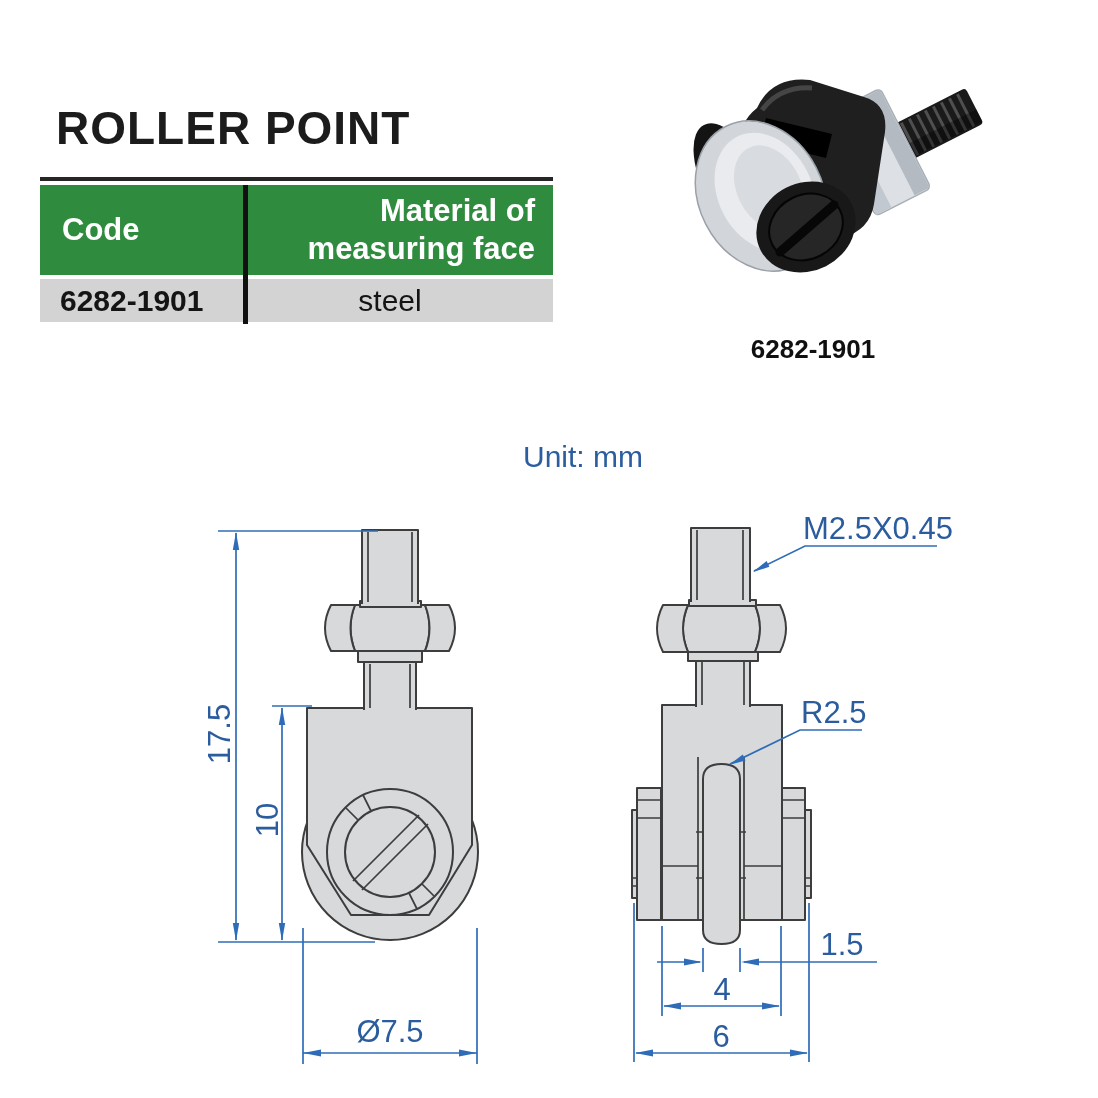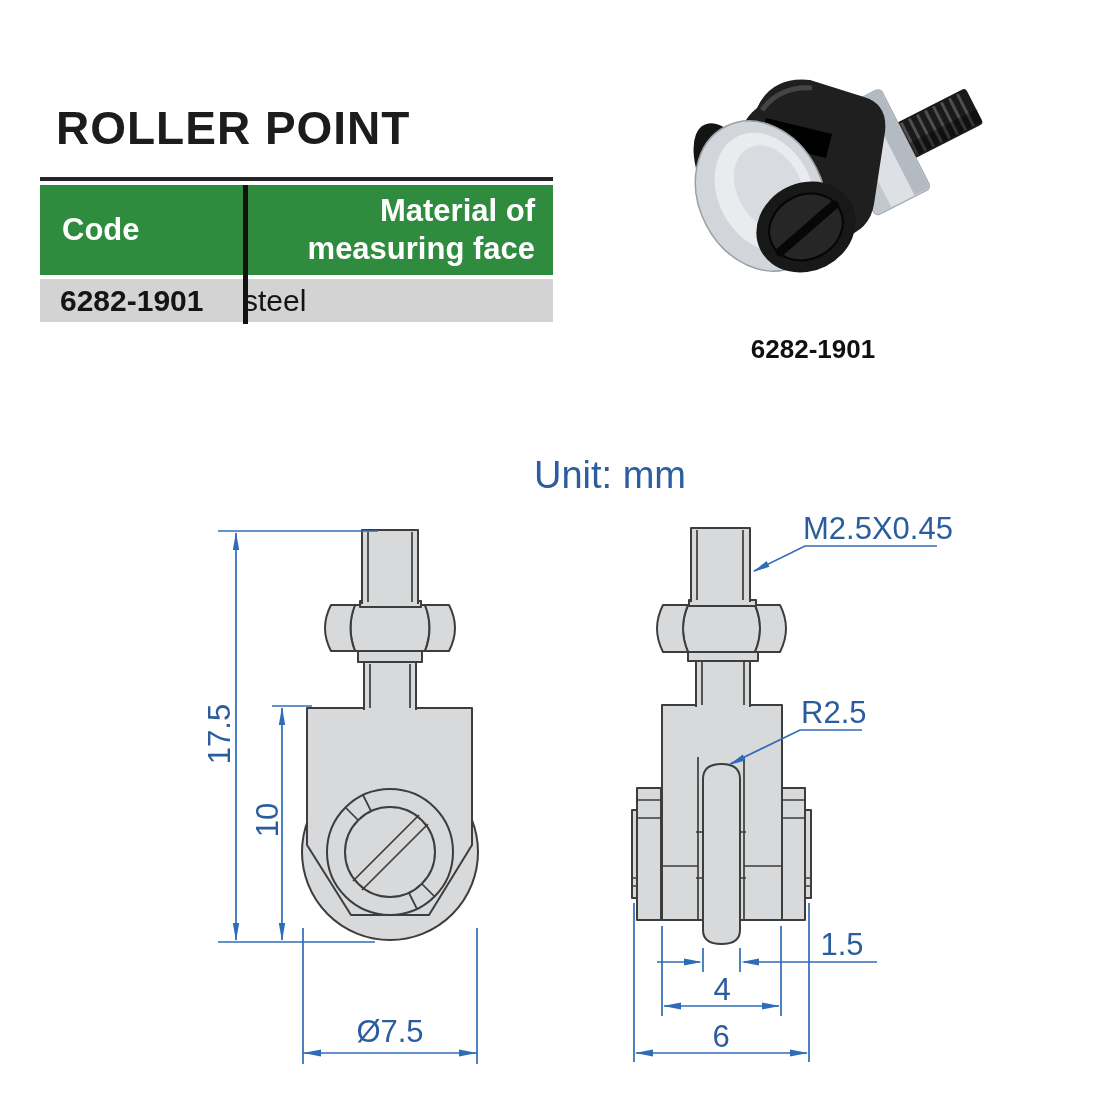--- a/index.html
+++ b/index.html
@@ -13,26 +13,26 @@
   .thead{display:flex;background:#2f8b3e;height:90px;}
   .thead .c1{width:203px;display:flex;align-items:center;box-sizing:border-box;
              padding-left:22px;color:#fff;font-weight:bold;font-size:31px;}
   .thead .c2{flex:1;display:flex;flex-direction:column;justify-content:center;
              text-align:right;color:#fff;font-weight:bold;font-size:31px;line-height:38px;
              box-sizing:border-box;padding-right:18px;padding-left:40px;}
   .sep{height:4px;background:#ffffff;}
   .trow{display:flex;background:#d3d3d3;height:43px;align-items:center;}
   .trow .c1{width:203px;box-sizing:border-box;padding-left:20px;
             font-weight:bold;font-size:30px;color:#141414;}
-  .trow .c2{flex:1;text-align:left;font-size:30px;color:#141414;
+  .trow .c2{flex:1;text-align:center;font-size:30px;color:#141414;
             box-sizing:border-box;padding-right:16px;}
   .divider{position:absolute;left:203px;top:8px;width:5px;height:139px;background:#111;}
   .photo-caption{position:absolute;left:738px;top:334px;width:150px;text-align:center;
                  font-size:26px;font-weight:bold;color:#101010;}
-  .unit-note{position:absolute;left:534px;top:440px;font-size:38px;color:#2c5d9e;margin-top:14px;}
+  .unit-note{position:absolute;left:523px;top:440px;font-size:30px;color:#2c5d9e;}
   svg.stage{position:absolute;left:0;top:0;}
   .part{fill:#d8d9db;stroke:#3d3d3d;stroke-width:2;stroke-linejoin:round;}
   .pline{stroke:#3d3d3d;stroke-width:1.7;fill:none;}
   .dim{stroke:#2f6cb8;stroke-width:1.7;fill:none;}
   .arr{fill:#2f6cb8;stroke:none;}
   .dimtext{fill:#2a5c9e;font-size:31px;font-family:"Liberation Sans","DejaVu Sans",sans-serif;}
 </style>
 </head>
 <body>
 

